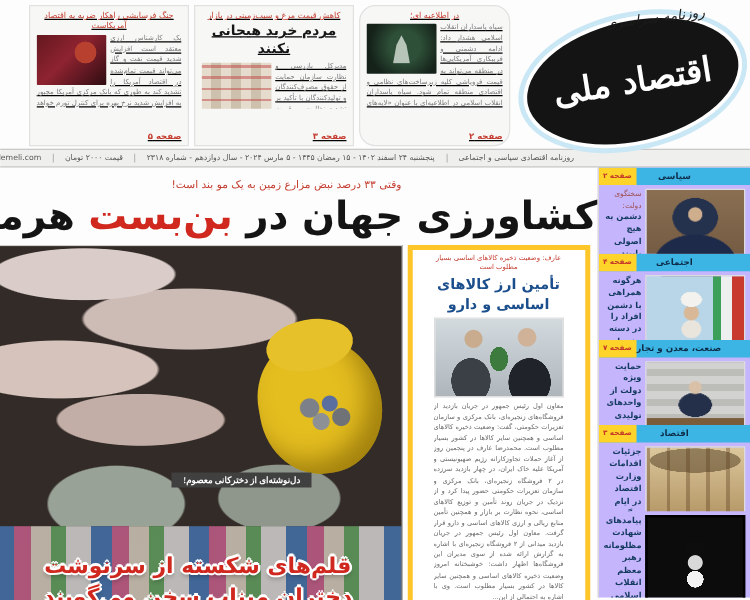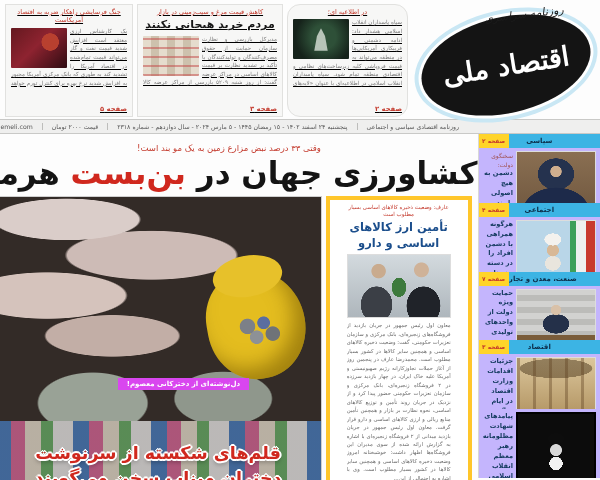--- a/index.html
+++ b/index.html
@@ -12,21 +12,21 @@
   .logo-tagline { position:absolute; top:4px; right:34px; font-size:11px; font-style:italic;
                   color:#1b1b1b; transform:rotate(-7deg); font-family:"DejaVu Serif",serif; z-index:3; }
   .logo-oval { position:absolute; top:13px; right:6px; width:172px; height:96px; background:#141414;
                border-radius:50%; transform:rotate(-13deg);
                box-shadow:0 0 0 3px #ffffff, 0 0 0 7px #c9e7f4;
                display:flex; align-items:center; justify-content:center; z-index:2; }
   .logo-text { color:#fff; font-size:27px; font-weight:bold; transform:rotate(4deg);
                font-family:"DejaVu Serif",serif; white-space:nowrap; }
 
   .story-card { background:#f7f7f6; border:1px solid #e1e1df; padding:3px 5px; display:flex; flex-direction:column;text-decoration:underline; }
-  .sc-w0 { width:128px; } .sc-w1 { width:146px; } .sc-w2 { width:121px;border-radius:13px; }
+  .sc-w0 { width:128px; } .sc-w1 { width:128px; } .sc-w2 { width:121px;border-radius:13px; }
   .story-kicker { color:#c43b2e; font-size:6.5px; text-align:center; margin-bottom:2px; line-height:1.3; }
   .story-title { font-size:11px; font-weight:bold; color:#161616; text-align:center; line-height:1.25; margin-bottom:3px; }
   .story-body { flex:1; font-size:5.6px; color:#7a7a7a; text-align:justify; line-height:1.55; overflow:hidden; }
   .story-img { float:left; margin:1px 3px 1px 0; width:56px; height:40px; border-radius:1px; }
   .img-usa { background:radial-gradient(circle at 70% 35%, #b8402f 0 18%, transparent 19%),
              linear-gradient(135deg,#64181f,#8e2330 45%,#2f0c12); }
   .img-market { background:repeating-linear-gradient(0deg, rgba(195,70,70,.5) 0 2px, transparent 2px 9px),
                 repeating-linear-gradient(90deg,#e5dccd 0 8px,#cdc1ad 8px 16px); }
   .img-irgc { position:relative; background:radial-gradient(circle at 55% 45%, #2e5038 0 32%, #15221a 75%); }
   .img-irgc::after { content:""; position:absolute; left:38%; top:22%; width:24%; height:56%;
@@ -114,22 +114,22 @@
   .glove::before { content:""; position:absolute; top:-14%; left:14%; width:72%; height:38%;
                    background:#e7c12a; border-radius:50%; }
   .glove-debris { position:absolute; right:12%; top:38%; width:14%; height:12%;
                   background:radial-gradient(circle at 25% 40%, #7c8088 0 18%, transparent 20%),
                   radial-gradient(circle at 60% 30%, #5a6ea0 0 16%, transparent 18%),
                   radial-gradient(circle at 45% 70%, #8d9196 0 18%, transparent 20%),
                   radial-gradient(circle at 80% 60%, #6f7378 0 16%, transparent 18%); }
   .stationery { position:absolute; left:0; right:0; bottom:0; height:26%;
                 background:linear-gradient(rgba(40,30,25,.25), rgba(40,30,25,.25)),
                 repeating-linear-gradient(90deg,#4a7fc1 0 16px,#d8689a 16px 30px,#e8e0d0 30px 46px,#6ab06a 46px 58px,#ececec 58px 78px); }
-  .caption-band { position:absolute; right:22%; top:60%; background:#d946ef; color:#fff;
-                  font-size:7px; font-weight:bold; padding:2px 9px; z-index:4; }
+  .caption-band { position:absolute; right:22%; top:60%; background:#404040; color:#fff;
+                  font-size:7px; font-weight:bold; padding:2px 9px; z-index:4;font-family:Liberation Serif, serif; }
   .overlay-text { position:absolute; left:0; right:0; bottom:3%; text-align:center; color:#d0281e;
                   font-weight:bold; font-size:17.5px; line-height:1.4; z-index:4;
                   text-shadow:-1px -1px 0 #fff,1px -1px 0 #fff,-1px 1px 0 #fff,1px 1px 0 #fff,
                   0 -2px 0 #fff,0 2px 0 #fff,-2px 0 0 #fff,2px 0 0 #fff,0 3px 4px rgba(0,0,0,.35); }
 </style>
 </head>
 <body>
 
 <div class="top-row">
 

